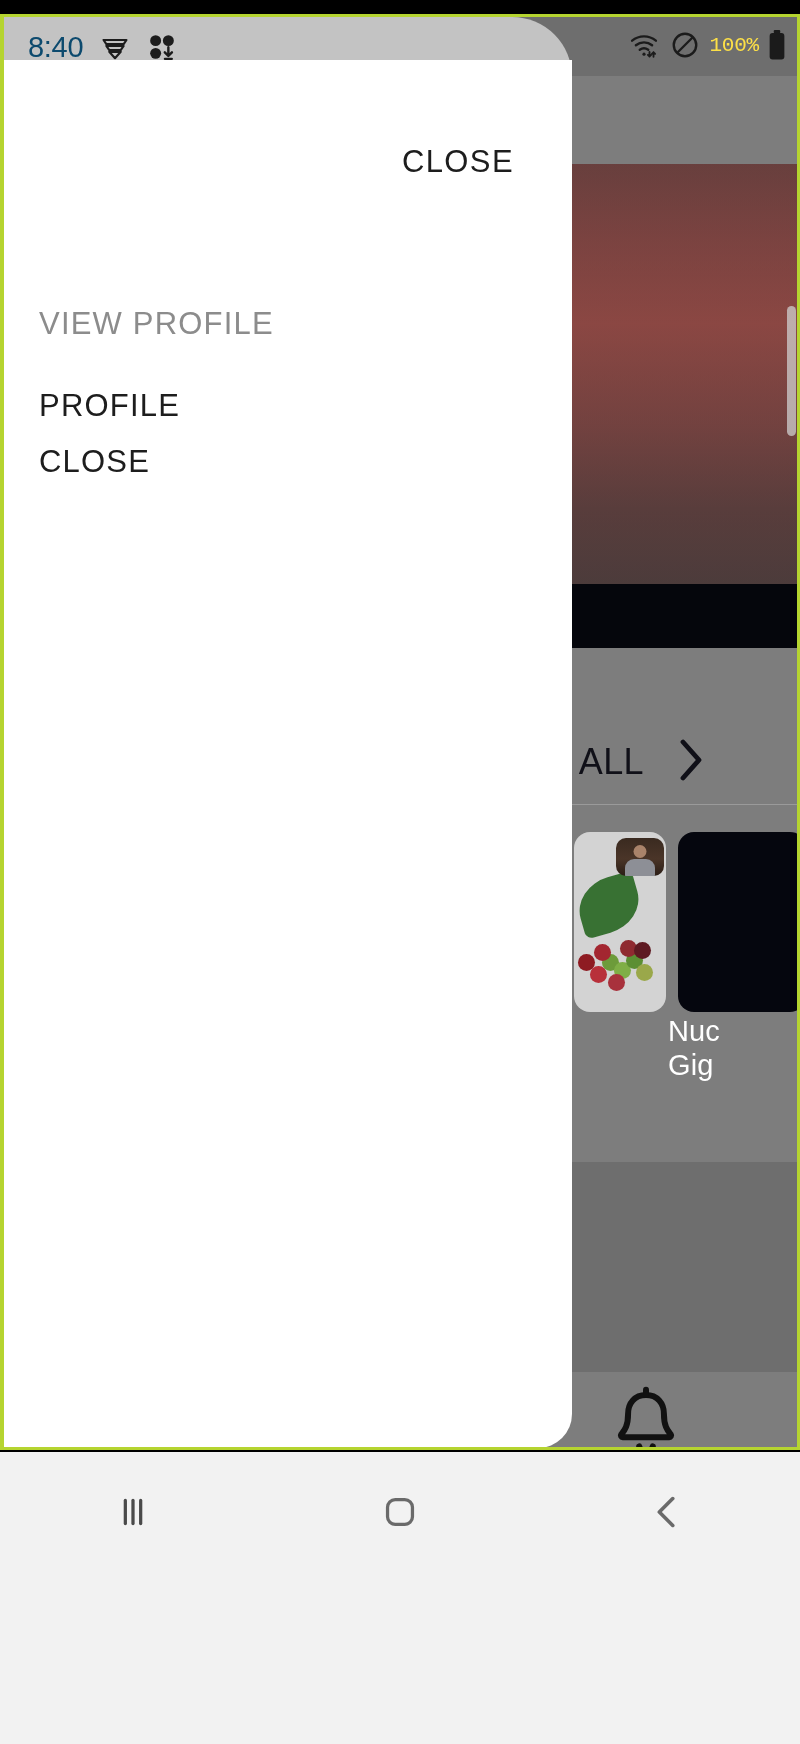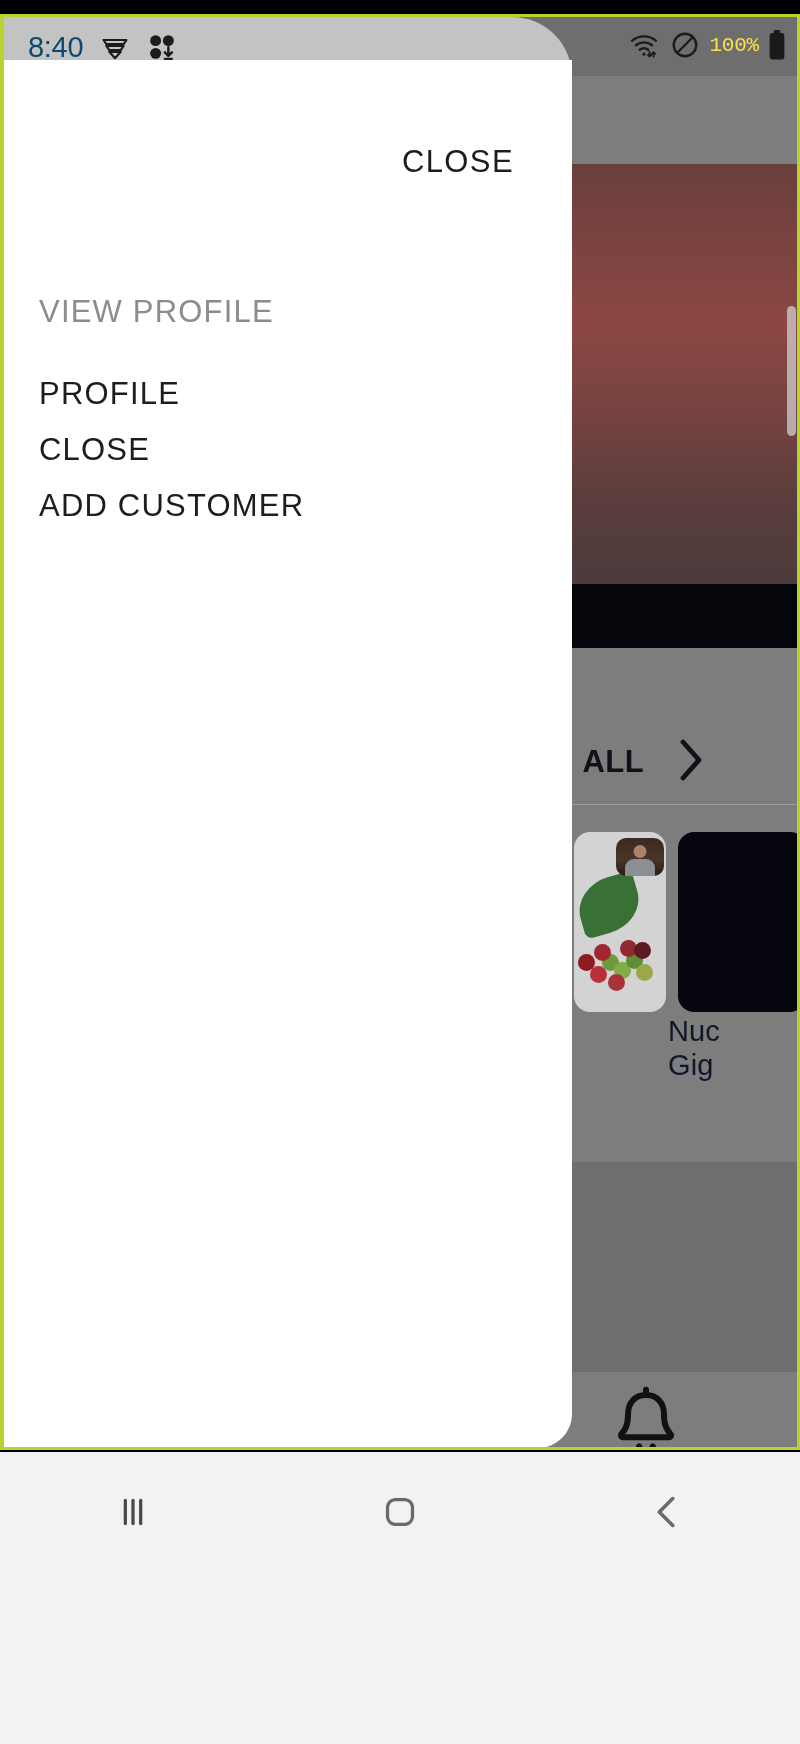--- a/index.html
+++ b/index.html
@@ -95,21 +95,21 @@
   #bg-all-row {
     position:absolute;
     left:0; top:706px;
     width:800px; height:84px;
     display:flex; align-items:center; justify-content:flex-end;
     gap:34px;
     padding-right:96px;
     color:#101018;
   }
   #bg-all-row .all-label {
-    font-size:31px; font-weight:700; letter-spacing:.4px;
+    font-size:36px; font-weight:400; letter-spacing:.4px;
   }
   .chev-right { width:26px; height:44px; }
 
   
   #bg-divider {
     position:absolute; left:560px; top:790px;
     width:240px; height:1px; background:#9a9a9a;
   }
 
   
@@ -159,21 +159,21 @@
   }
   #card-dark {
     left:118px; width:128px; height:180px;
     background:#05060e;
   }
 
   
   #bg-card-labels {
     position:absolute; left:668px; top:1000px;
     width:132px;
-    color:#0f172a;
+    color:#ffffff;
     font-size:29px; line-height:1.18;
     letter-spacing:.1px;
     overflow:hidden;
   }
 
   
   #bg-lower-band {
     position:absolute; left:0; top:1148px;
     width:800px; height:210px;
     background:#6e6e6e;
@@ -222,21 +222,21 @@
   #close-button {
     font-size:31px;
     letter-spacing:1.4px;
     color:#1d1d1d;
     background:none; border:none;
     font-family:inherit;
     cursor:pointer;
   }
 
   #menu {
-    position:absolute; left:0; top:224px; width:100%;
+    position:absolute; left:0; top:236px; width:100%;
   }
   .menu-item {
     display:block;
     padding:0 0 0 37px;
     font-size:31px;
     letter-spacing:1.2px;
     color:#1d1d1d;
     line-height:56px;
     cursor:pointer;
     white-space:nowrap;
@@ -370,21 +370,20 @@
   <div id="drawer">
 
     <div id="close-row">
       <button id="close-button">CLOSE</button>
     </div>
 
     <nav id="menu">
       <span class="menu-item muted gap-after">VIEW PROFILE</span>
       <span class="menu-item">PROFILE</span>
       <span class="menu-item">CLOSE</span>
-      <span class="menu-item">ADD CUSTOMER</span>
     </nav>
   </div>
 
   <div id="app-outline"></div>
 
   <div id="navbar">
     <div id="navbar-inner">
       <div class="nav-btn">
         <svg width="46" height="46" viewBox="0 0 24 24" fill="none" stroke="#4a4a4a" stroke-width="1.7" stroke-linecap="round">
           <line x1="8" y1="6" x2="8" y2="18"></line>

